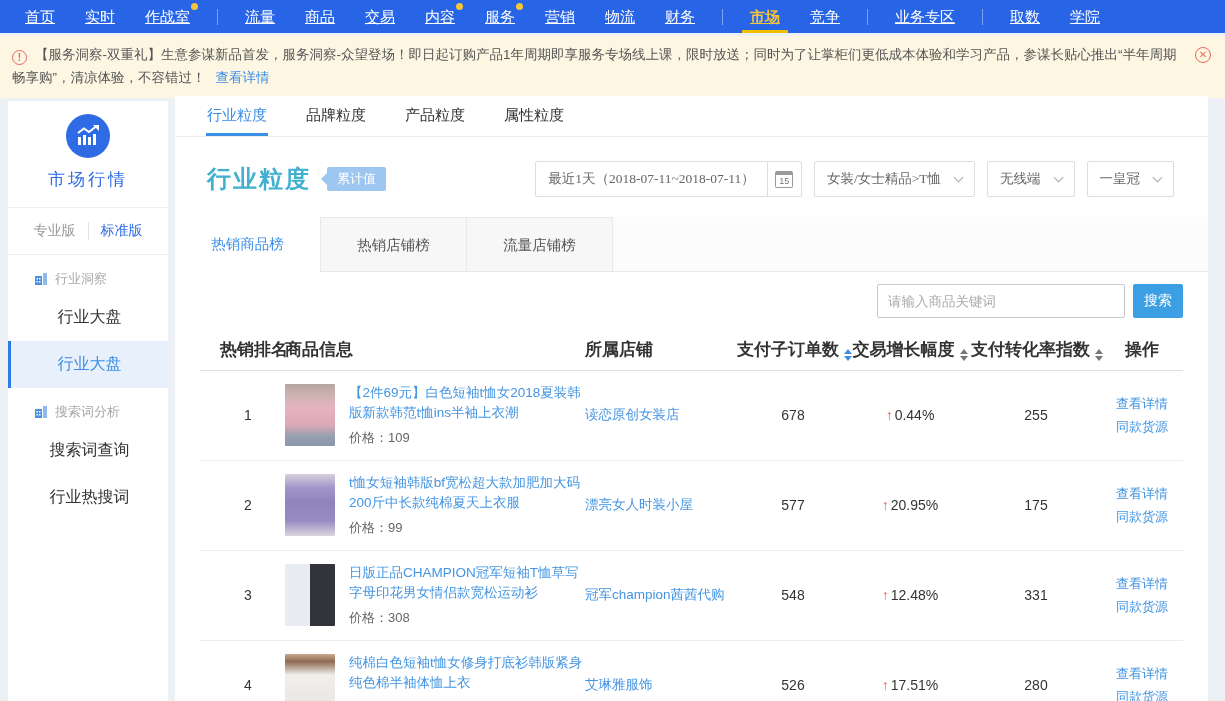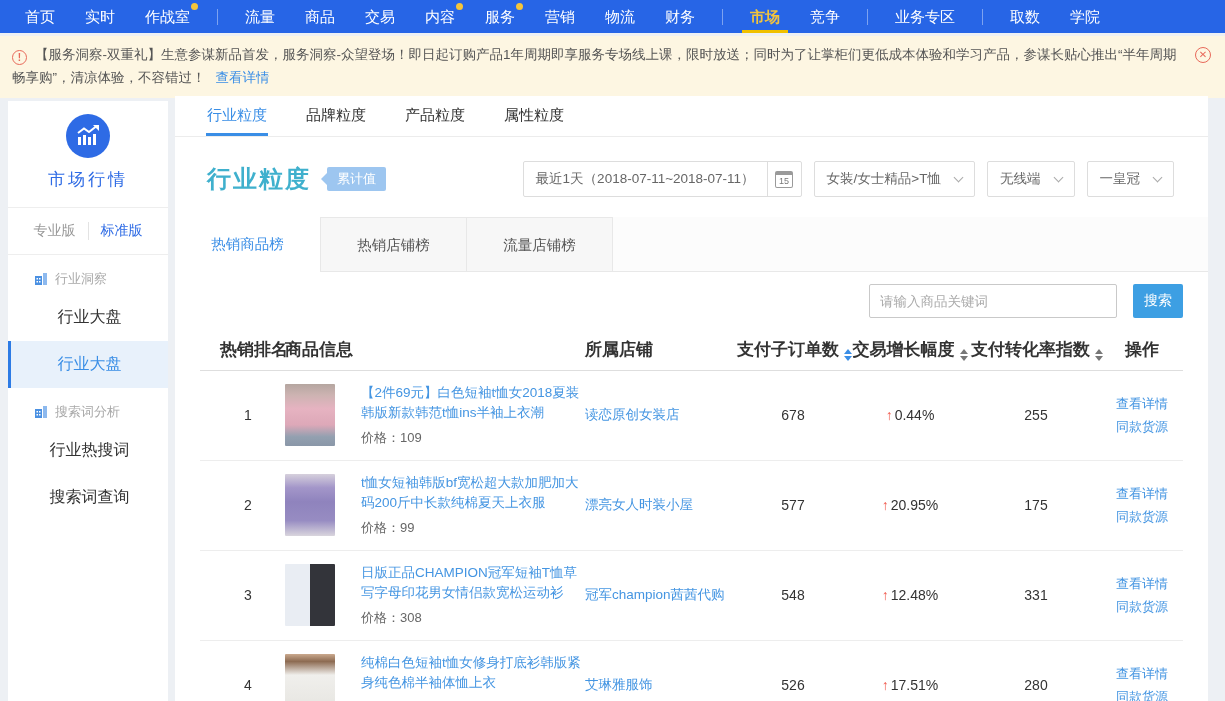--- a/index.html
+++ b/index.html
@@ -1,21 +1,21 @@
 <!DOCTYPE html>
 <html><head>
 <meta charset="utf-8">
 <style>
   * { margin:0; padding:0; box-sizing:border-box; }
   html,body { width:1225px; height:701px; overflow:hidden; background:#edf0f4;
               font-family:"Liberation Sans", sans-serif; }
 
   
   .topnav { height:33px; background:#2765e6; display:flex; align-items:stretch; padding-left:10px; }
-  .nav-item { position:relative; color:#fff; font-size:15px; line-height:33px; padding:0 15px; cursor:pointer; white-space:nowrap; }
+  .nav-item { position:relative; color:#fff; font-size:15px; line-height:33px; padding:0 15px; cursor:pointer; white-space:nowrap;text-decoration:underline; }
   .nav-item.active { color:#f3c43c; font-weight:bold; }
   .nav-item.active::after { content:''; position:absolute; left:7px; right:7px; bottom:0; height:3px; background:#f0c000; }
   .nav-dot { position:absolute; top:3px; right:7px; width:7px; height:7px; border-radius:50%; background:#f5c53a; }
   .nav-divider { width:1px; height:16px; background:rgba(255,255,255,.4); align-self:center; margin:0 12px; }
 
   
   .banner { margin-top:3px; background:#fdf6e2; padding:8px 44px 8px 12px; font-size:13.5px;
             color:#555; line-height:1.7; position:relative; }
   .warn-icon { display:inline-block; width:15px; height:15px; border:1px solid #e8695a; border-radius:50%;
                color:#e8695a; font-size:10px; line-height:14px; text-align:center; font-weight:bold;
@@ -46,54 +46,54 @@
   .gran-tab.active { color:#3a8ee6; border-bottom-color:#3a8ee6; }
 
   .title-row { display:flex; align-items:center; padding:24px 34px 20px 32px; }
   .page-title { font-size:24px; font-weight:bold; color:#3fb0cd; letter-spacing:2px; }
   .badge { position:relative; margin-left:16px; background:#9dc6f0; color:#fff; font-size:13px; padding:3px 10px; border-radius:2px; }
   .badge::before { content:''; position:absolute; left:-6px; top:50%; margin-top:-6px; border-top:6px solid transparent;
                    border-bottom:6px solid transparent; border-right:6px solid #9dc6f0; }
   .filters { margin-left:auto; display:flex; gap:12px; align-items:center; }
   .fbox { display:flex; align-items:center; height:36px; border:1px solid #ddd; border-radius:2px;
           font-size:13.5px; color:#666; cursor:pointer; background:#fff; }
-  .fbox .txt { padding:0 12px; white-space:nowrap; }
+  .fbox .txt { padding:0 12px; white-space:nowrap;font-family:Liberation Serif, serif; }
   .cal-cell { width:34px; height:100%; border-left:1px solid #ddd; display:flex; align-items:center; justify-content:center; }
   .cal-icon { width:18px; height:17px; border:1px solid #9a9a9a; border-radius:2px; border-top-width:4px;
               font-size:9px; color:#777; text-align:center; line-height:12px; }
   .caret { width:7px; height:7px; border-right:1px solid #aaa; border-bottom:1px solid #aaa;
            transform:rotate(45deg); margin:-3px 12px 0 2px; }
 
   .list-tabs { display:flex; }
   .ltab { width:146px; height:55px; line-height:55px; text-align:center; font-size:14.5px; color:#555;
           background:#f7f7f7; border:1px solid #e8e8e8; border-left:none; cursor:pointer; }
   .ltab:first-child { border-left:1px solid #e8e8e8; }
   .ltab.active { background:#fff; color:#3a8ee6; border-top:none; border-bottom:none; border-left:none; }
   .ltab-filler { flex:1; border-bottom:1px solid #e8e8e8; background:#fcfcfc; }
 
   .search-row { display:flex; justify-content:flex-end; align-items:center; padding:12px 25px 10px; }
   .search-input { width:248px; height:34px; border:1px solid #c9c9c9; border-radius:2px; padding:0 10px;
                   font-size:13.5px; color:#15803d; font-family:"Liberation Sans", sans-serif; }
   .search-input::placeholder { color:#aaa; }
-  .search-btn { height:34px; width:50px; margin-left:16px; background:#3d9fe3; color:#fff; border:none;
+  .search-btn { height:34px; width:50px; margin-left:8px; background:#3d9fe3; color:#fff; border:none;
                 border-radius:2px; font-size:14px; cursor:pointer; font-family:"Liberation Sans", sans-serif; }
 
   table { border-collapse:collapse; table-layout:fixed; width:983px; margin:2px 25px 0; }
   th { font-size:17px; color:#333; font-weight:bold; border-bottom:1px solid #dedede; height:40px;
        text-align:left; white-space:nowrap; }
   th.center, td.center { text-align:center; }
   th.pl { padding-left:20px; }
   td { border-bottom:1px solid #ededed; height:90px; vertical-align:middle; font-size:14px; color:#333; }
   td.rank { padding-left:44px; }
   .sort { display:inline-flex; flex-direction:column; gap:2px; margin-left:5px; vertical-align:1px; }
   .tri-up { width:0; height:0; border-left:4px solid transparent; border-right:4px solid transparent; border-bottom:5px solid currentColor; }
   .tri-down { width:0; height:0; border-left:4px solid transparent; border-right:4px solid transparent; border-top:5px solid currentColor; }
   .sort.blue { color:#3a8ee6; } .sort.gray { color:#777; }
 
-  .prod-cell { display:flex; gap:26px; align-items:center; }
+  .prod-cell { display:flex; gap:14px; align-items:center; }
   .prod-img { width:50px; height:62px; flex:none; border-radius:1px; }
   .img-1 { background:linear-gradient(180deg,#b5a6a0 0%,#cdb3b2 18%,#e6b3c1 40%,#dda8b8 66%,#93a0b0 85%,#8a97a8 100%); }
   .img-2 { background:linear-gradient(180deg,#d6d0dc 0%,#a396c9 22%,#8f83bd 45%,#978cc2 75%,#d9d5dd 100%); }
   .img-3 { background:linear-gradient(90deg,#e9edf3 0 49%,#33343a 49% 100%),#e9edf3; }
   .img-4 { background:linear-gradient(180deg,#caa98e 0%,#8d6b52 12%,#f0efec 34%,#e9e8e4 75%,#dddbd6 100%); }
   .prod-txt { font-size:13.5px; line-height:1.5; }
   .prod-title { color:#4495e2; text-decoration:none; display:block; cursor:pointer; }
   .prod-price { color:#666; font-size:13px; margin-top:4px; }
   .shop-link { color:#4495e2; text-decoration:none; font-size:13.5px; line-height:1.5; cursor:pointer; }
   .growth-arrow { color:#f0574a; font-weight:bold; margin-right:2px; }
@@ -165,22 +165,22 @@
     <svg width="14" height="14" viewBox="0 0 14 14">
       <rect x="1" y="4" width="7" height="9" fill="#4a90e2"></rect>
         <rect x="9" y="1" width="4" height="12" fill="#8db9ee"></rect>
       <rect x="2.5" y="6" width="1.5" height="1.5" fill="#fff"></rect>
         <rect x="5" y="6" width="1.5" height="1.5" fill="#fff"></rect>
       <rect x="2.5" y="9" width="1.5" height="1.5" fill="#fff"></rect>
         <rect x="5" y="9" width="1.5" height="1.5" fill="#fff"></rect>
     </svg>
     <span>搜索词分析</span>
   </div>
+  <div class="side-item"><span>搜索词查询</span></div>
   <div class="side-item"><span>行业热搜词</span></div>
-  <div class="side-item"><span>搜索词查询</span></div>
 </div>
 
 <div class="main">
 
   <div class="gran-tabs">
     <div class="gran-tab active"><span>行业粒度</span></div>
     <div class="gran-tab"><span>品牌粒度</span></div>
     <div class="gran-tab"><span>产品粒度</span></div>
     <div class="gran-tab"><span>属性粒度</span></div>
   </div>

